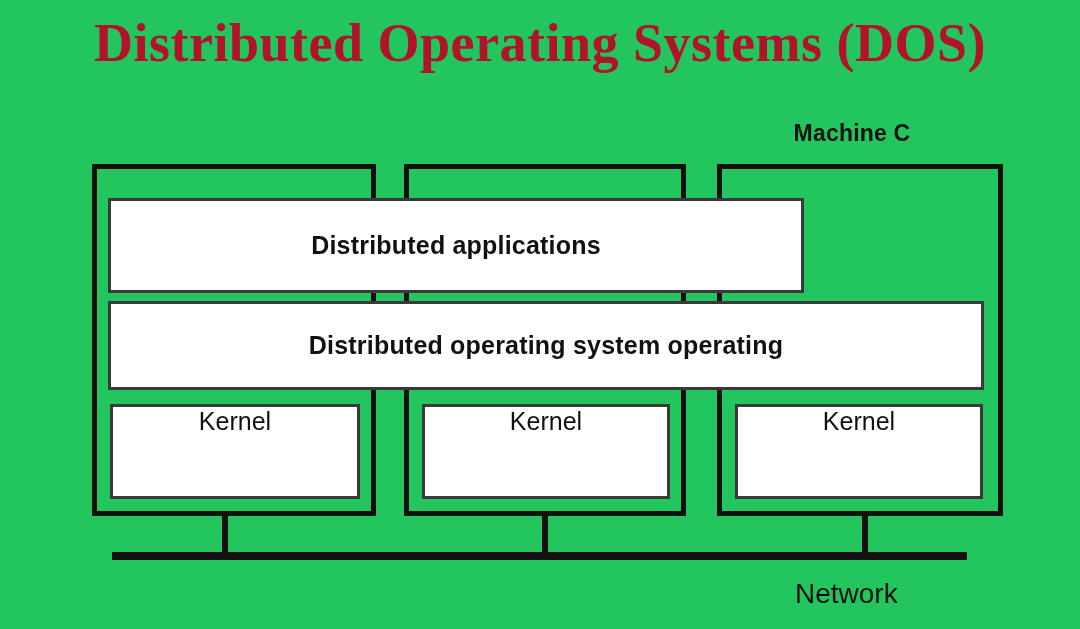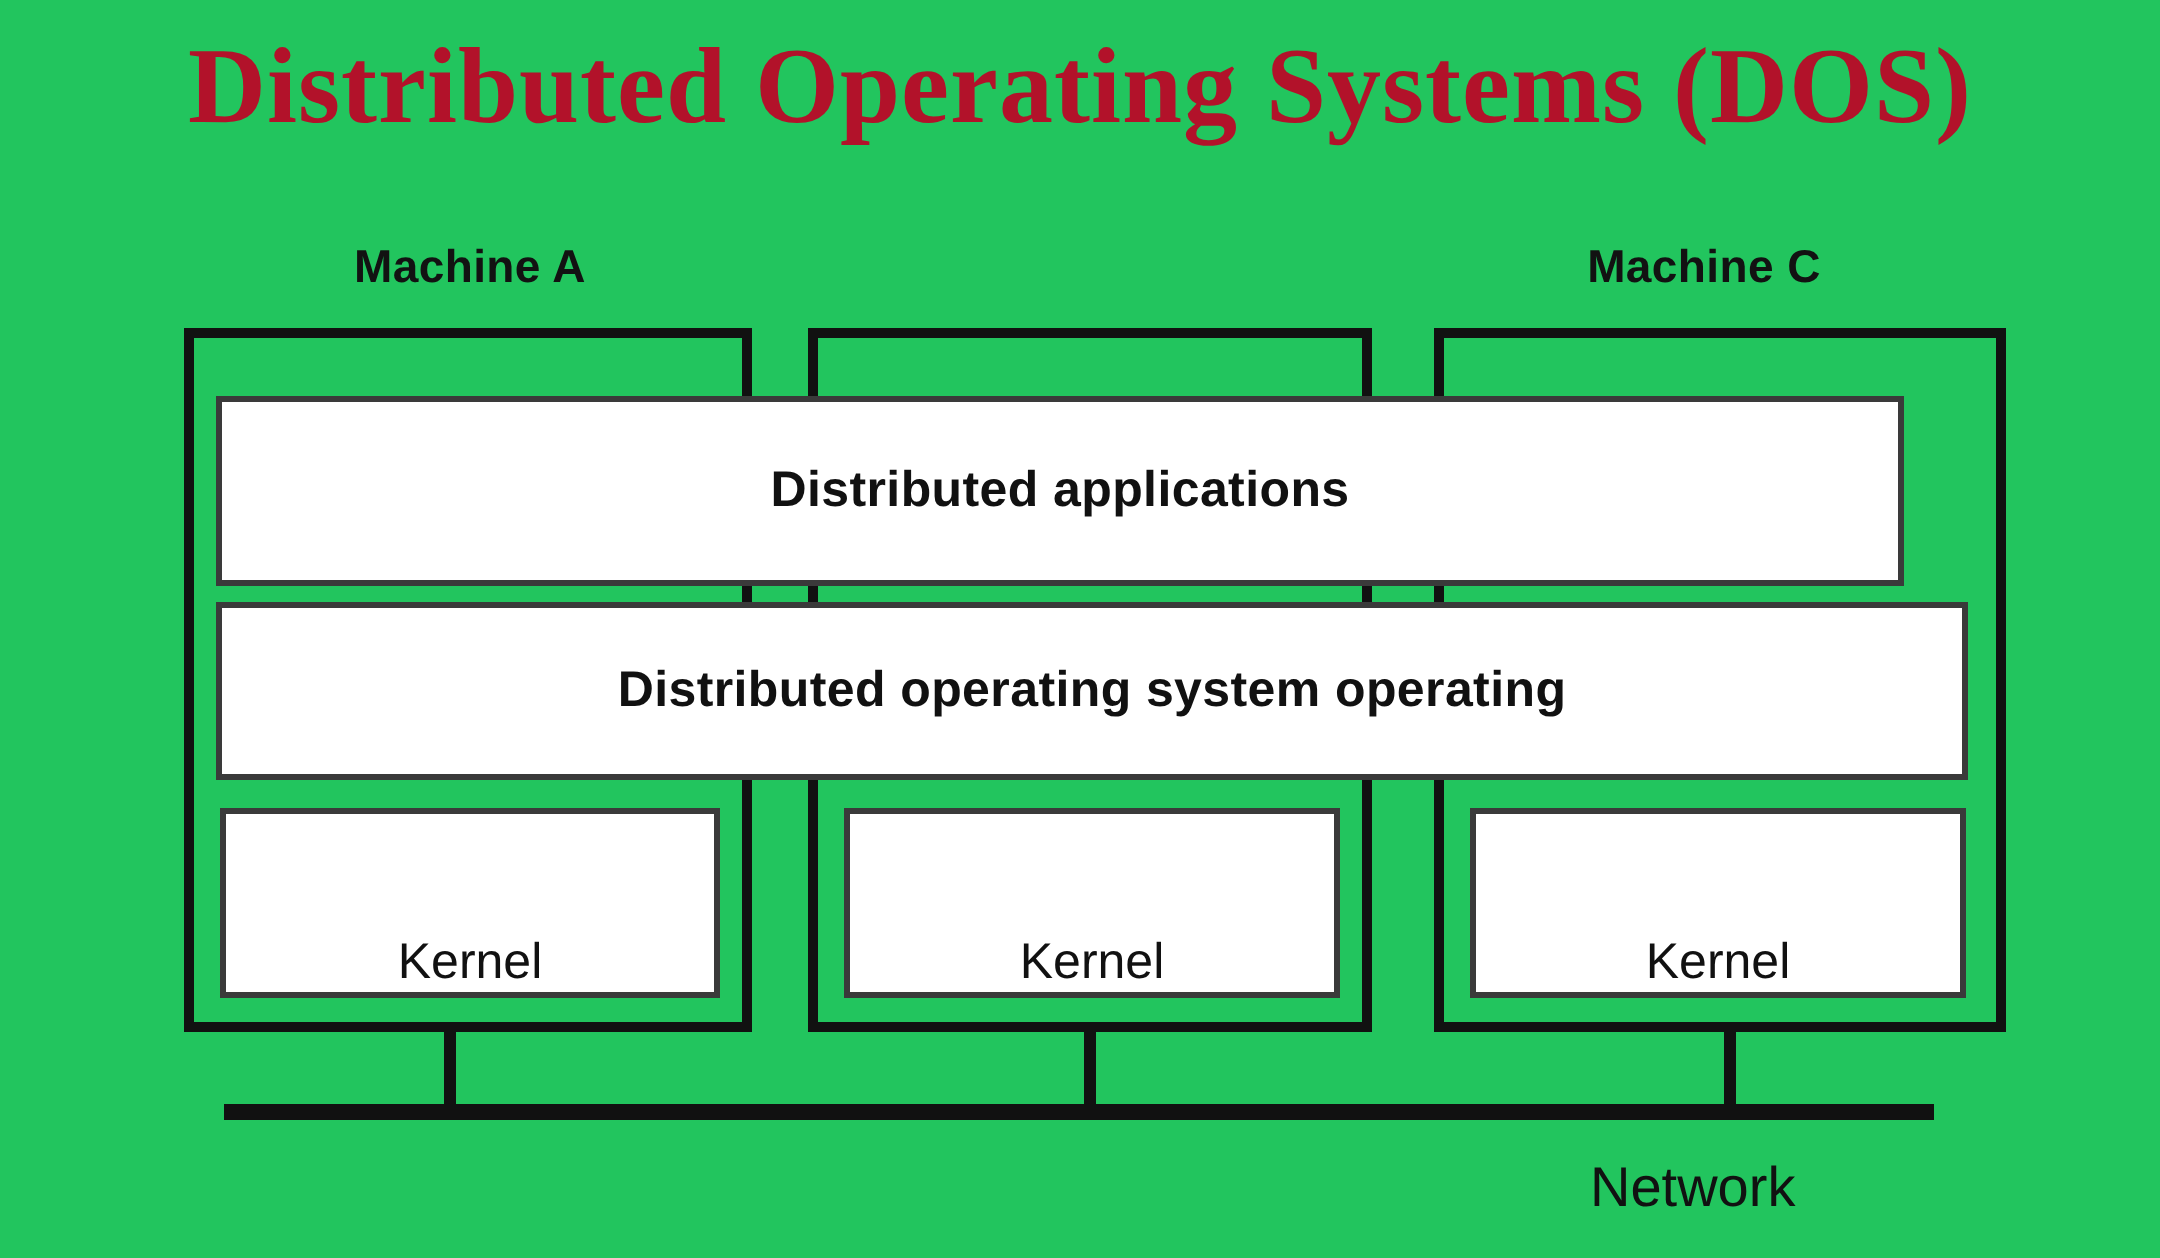--- a/index.html
+++ b/index.html
@@ -62,21 +62,21 @@
     border: 3px solid #3a3a3a;
     background: #ffffff;
     display: flex;
     align-items: center;
     justify-content: center;
   }
   .kernel-box {
     border: 3px solid #3a3a3a;
     background: #ffffff;
     display: flex;
-    align-items: flex-end;
+    align-items: flex-start;
     justify-content: center;
   }
   .box-label {
     font-size: 25px;
     font-weight: 700;
     color: #111111;
     white-space: nowrap;
     letter-spacing: 0.2px;
   }
   .kernel-label {
@@ -104,28 +104,27 @@
     white-space: nowrap;
   }
 </style>
 </head>
 <body>
 
 <div id="page">
 
   <div id="title">Distributed Operating Systems (DOS)</div>
 
-  <div class="machine-label" style="left:135px; width:200px;">Machine A</div>
   <div class="machine-label" style="left:752px; width:200px;">Machine C</div>
 
   <div class="rect machine-box" style="left:92px;  top:164px; width:284px; height:352px;"></div>
   <div class="rect machine-box" style="left:404px; top:164px; width:282px; height:352px;"></div>
   <div class="rect machine-box" style="left:717px; top:164px; width:286px; height:352px;"></div>
 
-  <div class="rect span-box" style="left:108px; top:198px; width:844px; height:95px;">
+  <div class="rect span-box" style="left:108px; top:198px; width:696px; height:95px;">
     <span class="box-label">Distributed applications</span>
   </div>
 
   <div class="rect span-box" style="left:108px; top:301px; width:876px; height:89px;">
     <span class="box-label">Distributed operating system operating</span>
   </div>
 
   <div class="rect kernel-box" style="left:110px; top:404px; width:250px; height:95px;">
     <span class="kernel-label">Kernel</span>
   </div>

